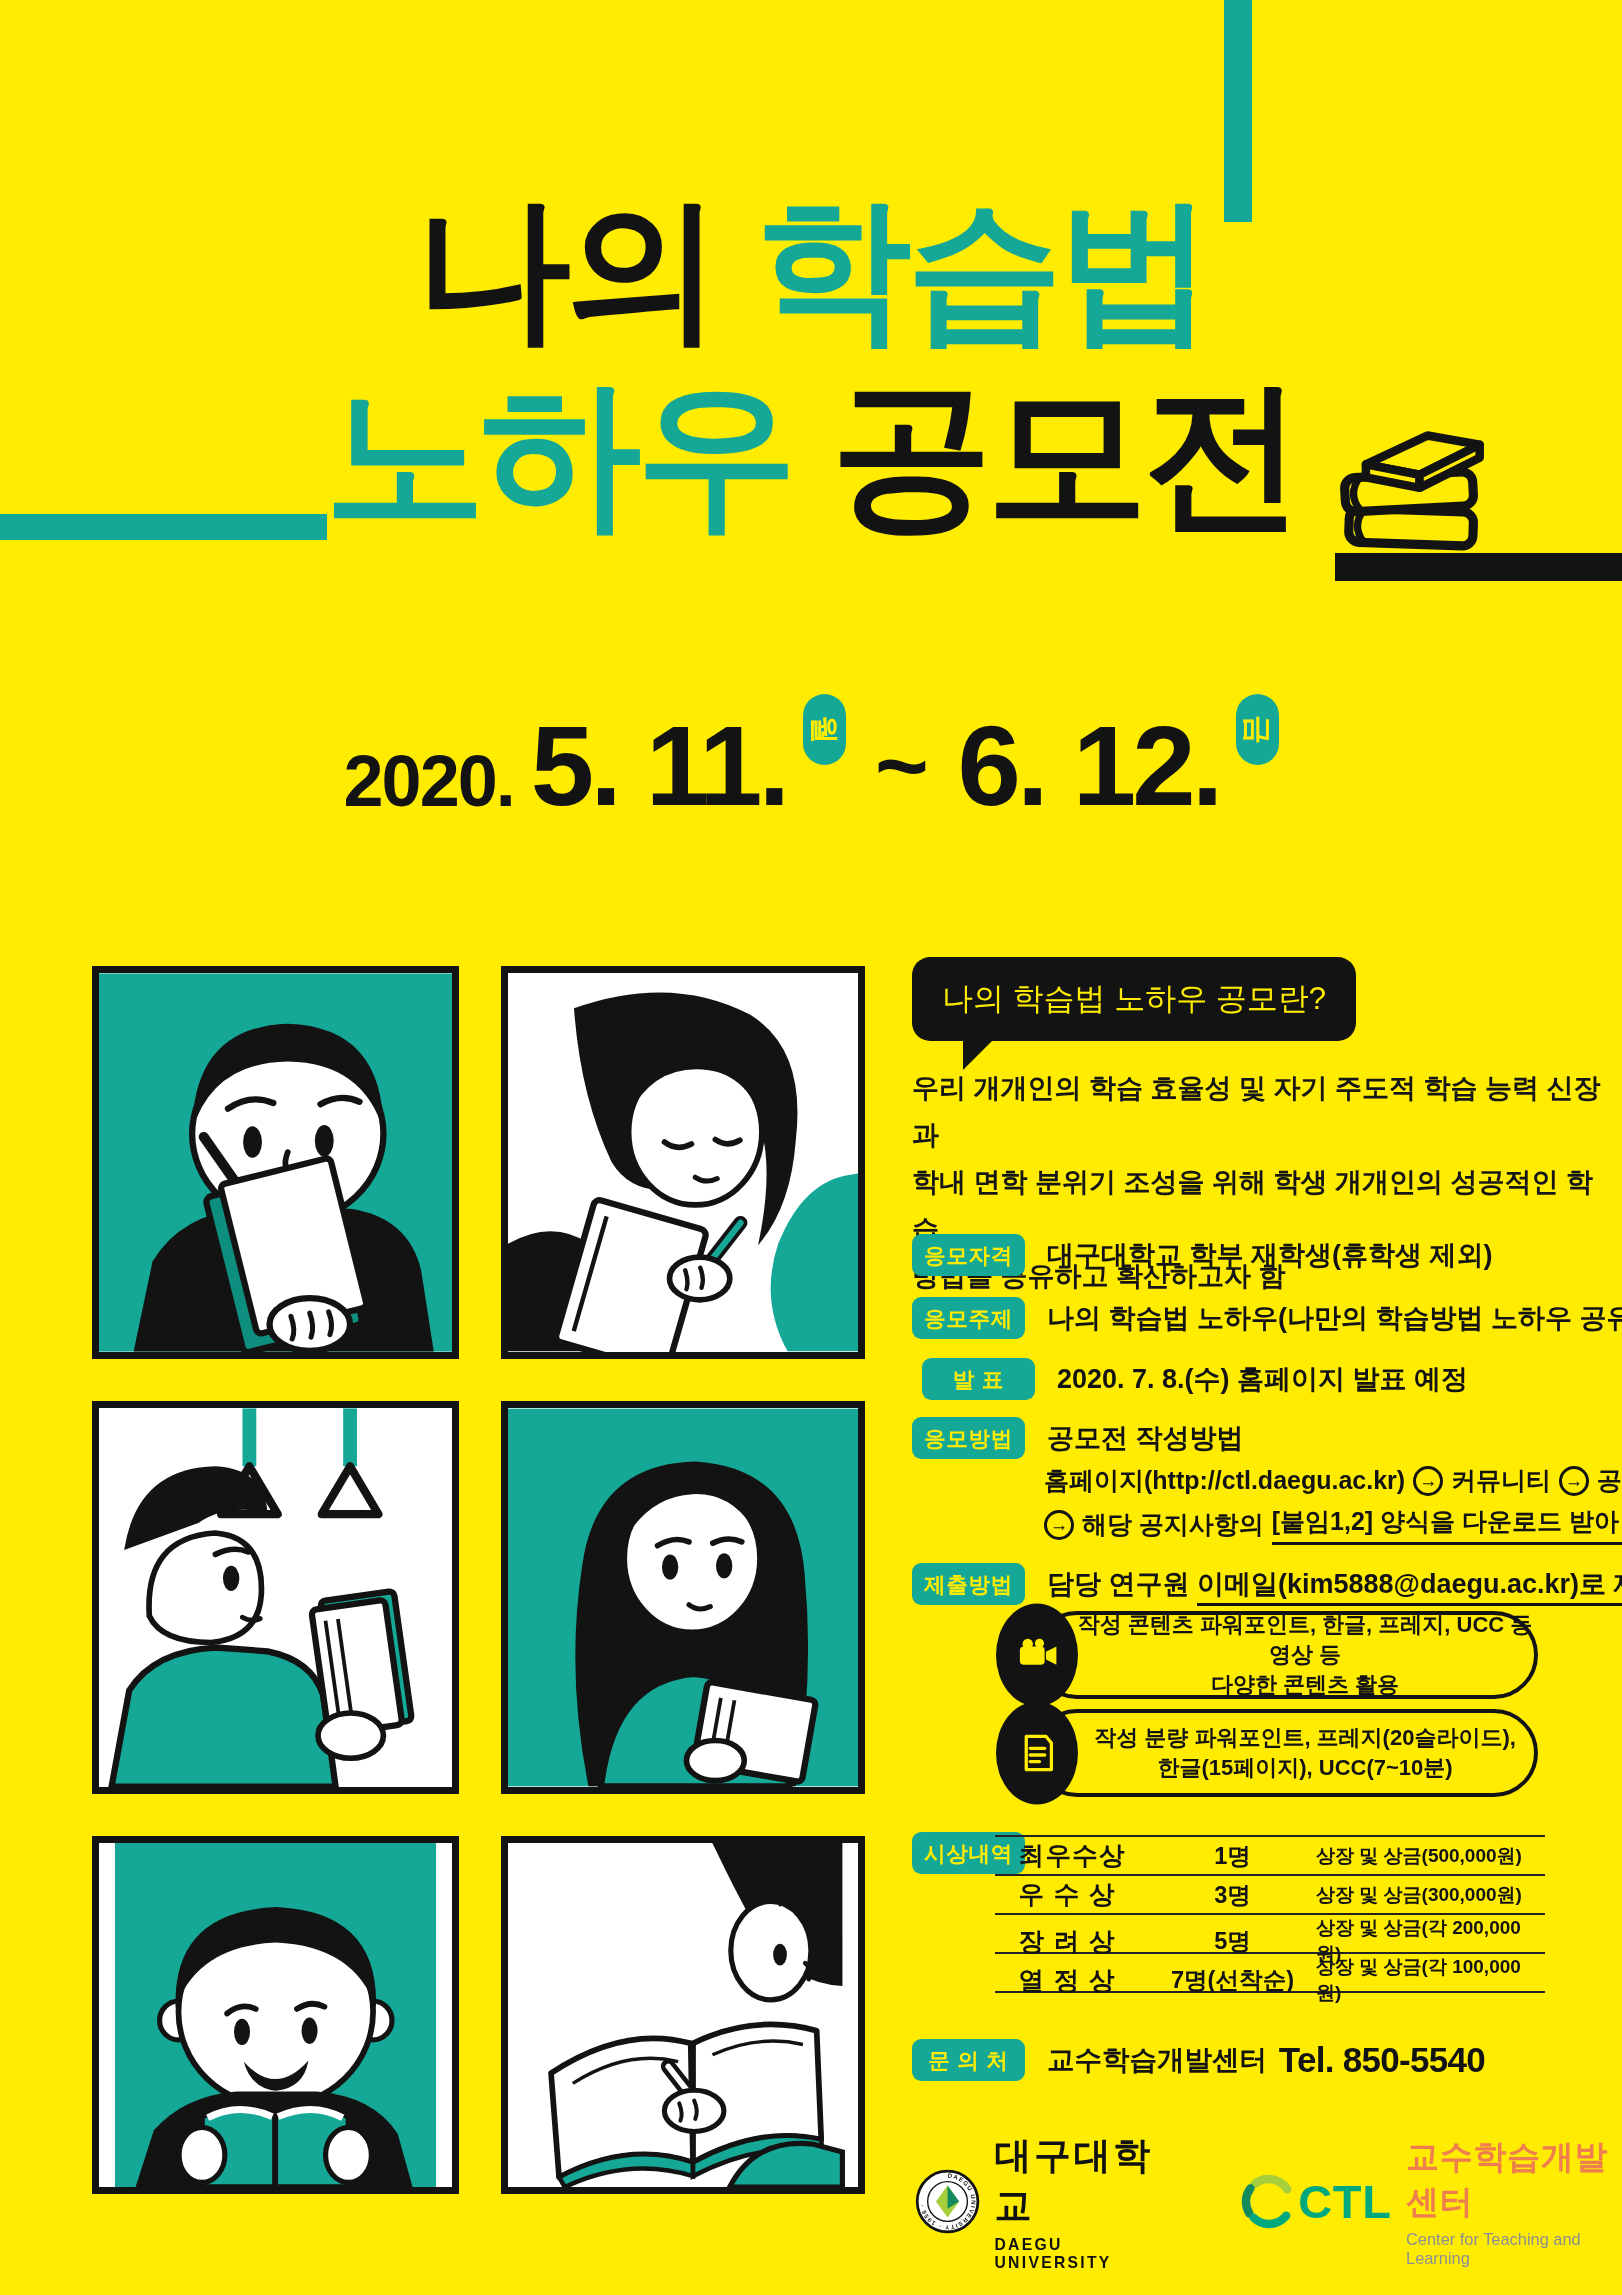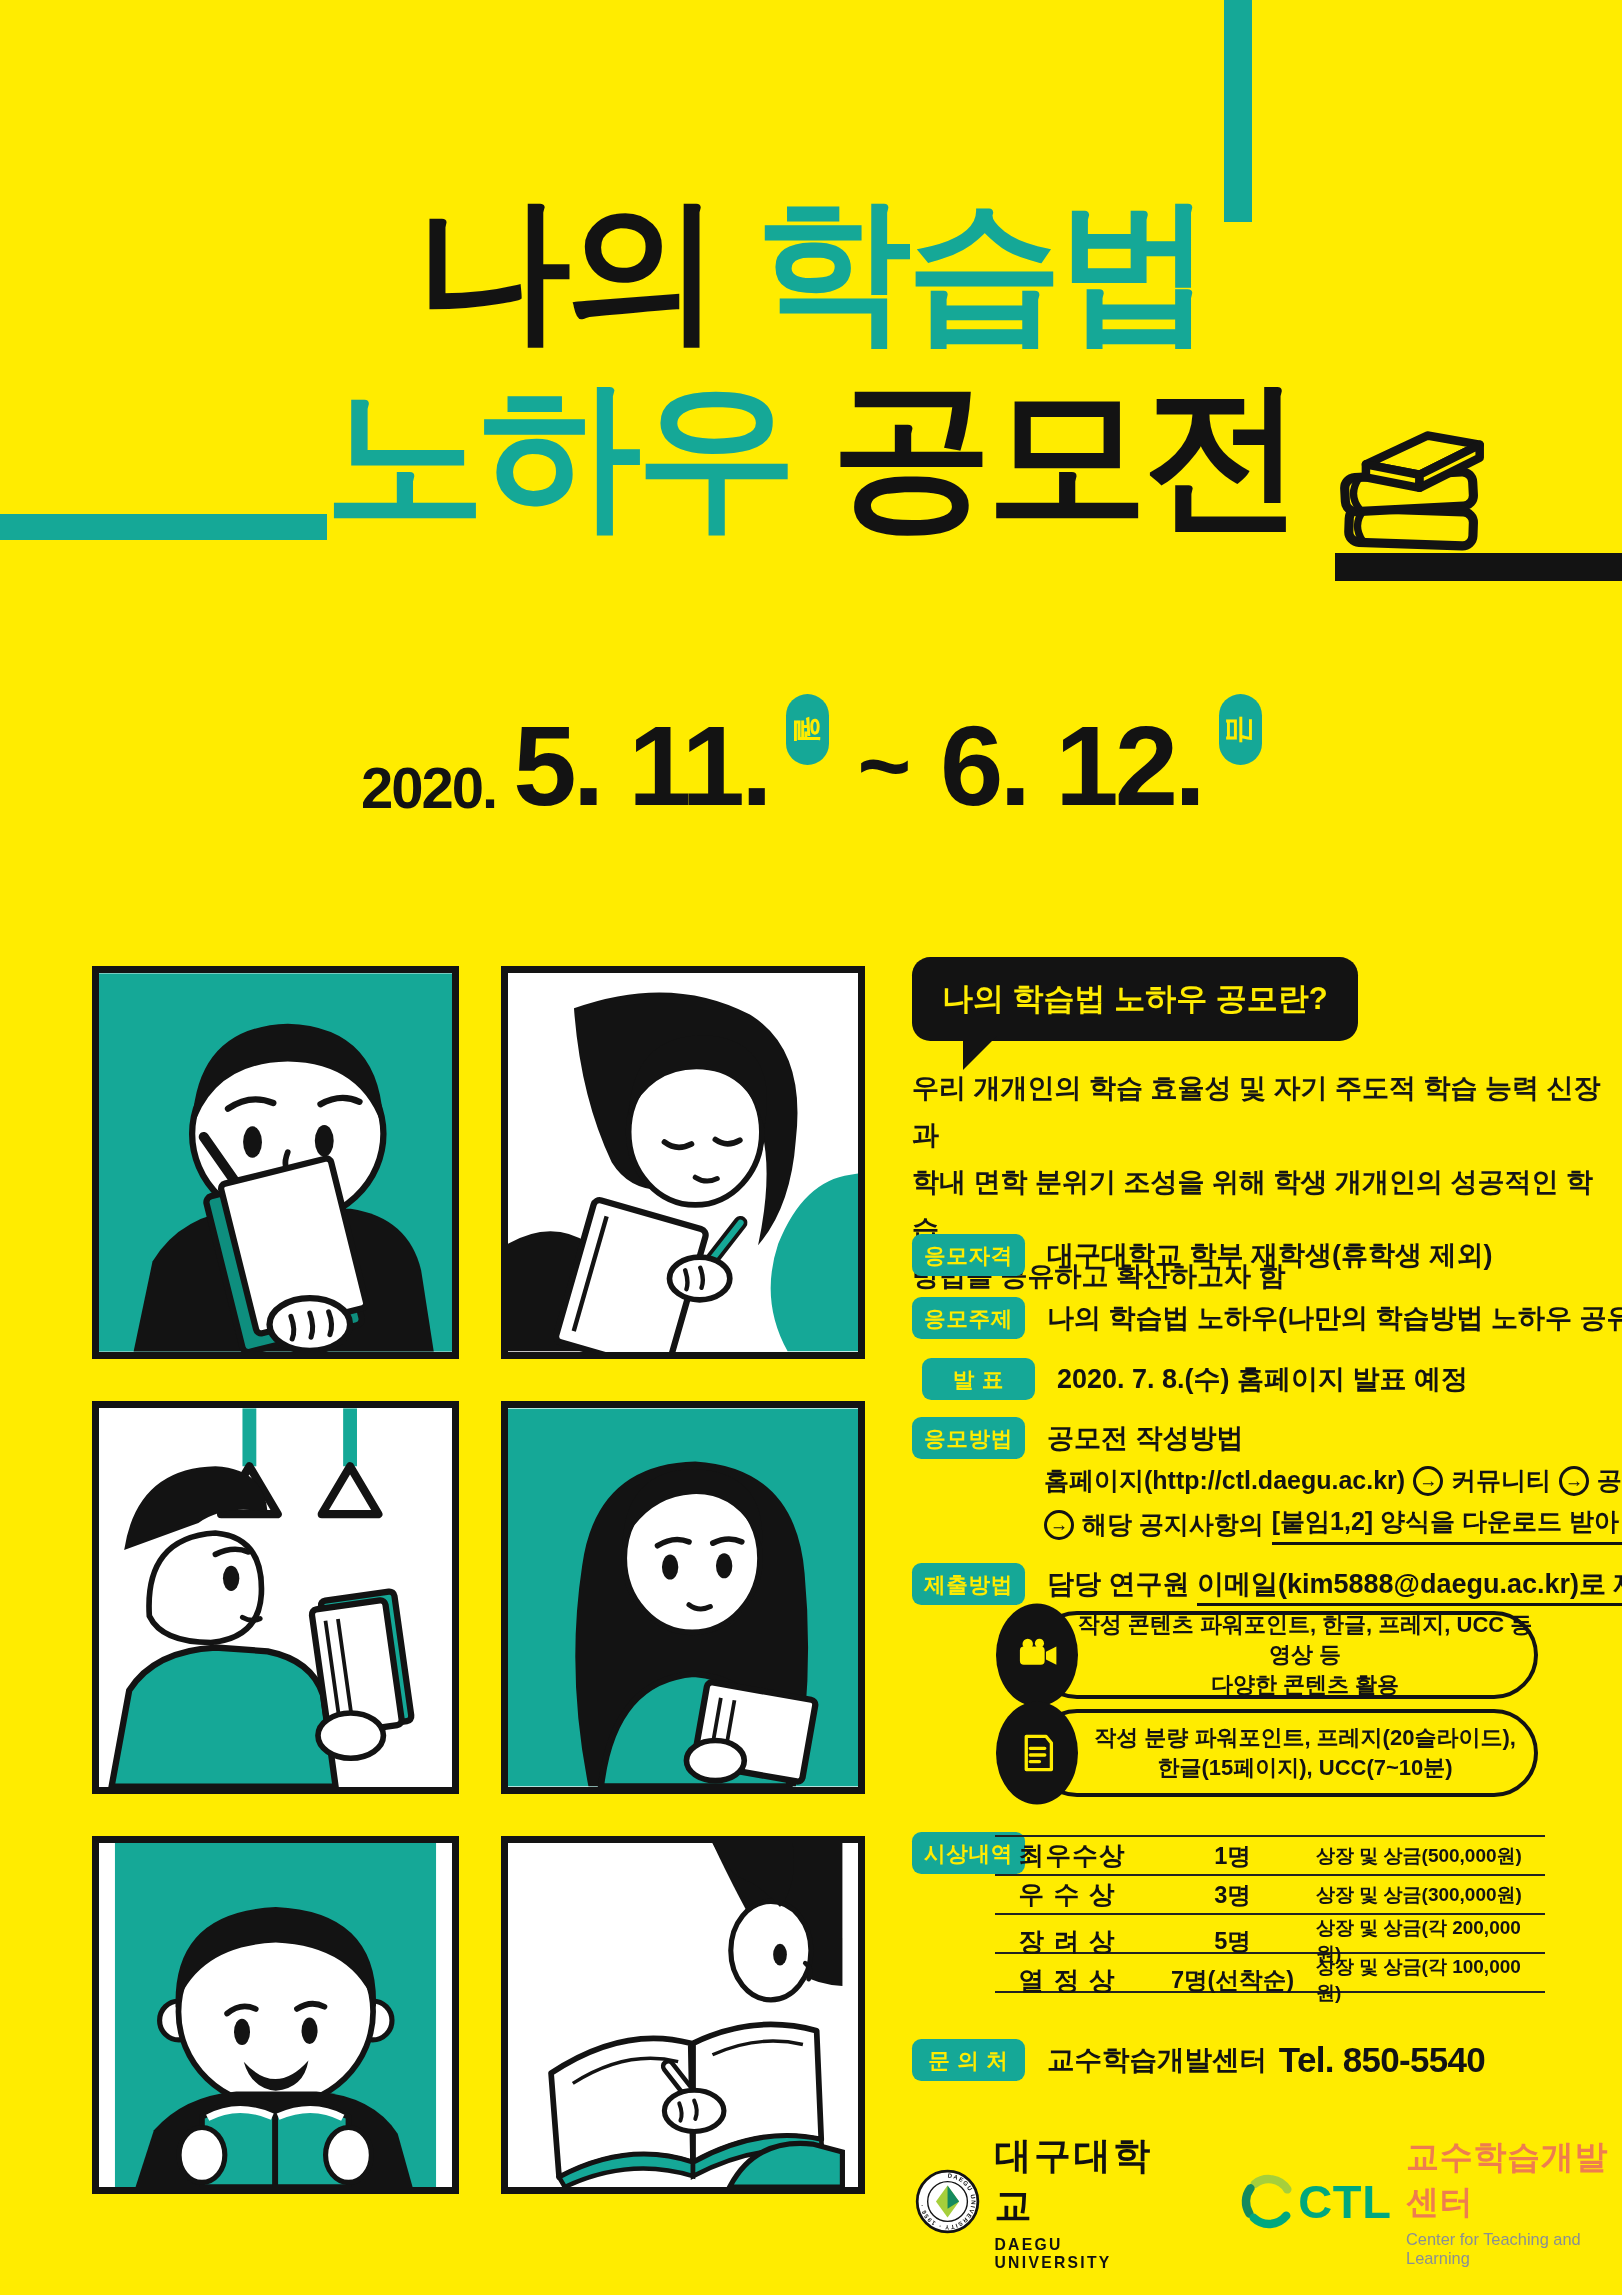--- a/index.html
+++ b/index.html
@@ -19,37 +19,37 @@
   .title-line{position:absolute;left:0;width:100%;text-align:center;font-weight:900;line-height:1;letter-spacing:-5.2px;white-space:nowrap;}
   .title-line1{top:191px;font-size:156px;}
   .title-line2{top:374px;font-size:161px;}
   .t-black{color:#131313;}
   .t-teal{color:#15a897;}
   .title-space{display:inline-block;width:39px;}
 
   
   .date-row{position:absolute;left:0;top:701px;width:100%;height:122px;
     display:flex;align-items:flex-end;justify-content:center;gap:17px;font-weight:900;line-height:1;}
-  .date-year{font-size:58px;font-weight:800;letter-spacing:-2px;margin-bottom:6.5px;}
+  .date-year{font-size:72px;font-weight:800;letter-spacing:-2px;margin-bottom:6.5px;}
   .date-num{font-size:114px;letter-spacing:-3.9px;}
   .date-tilde{font-size:92px;margin:0 11.8px 11.8px;}
   .day-badge{width:43px;height:71px;border-radius:35px;background:#15a897;color:#ffec00;
     display:inline-flex;align-items:center;justify-content:center;margin-bottom:58px;flex:none;}
   .day-badge span{transform:rotate(90deg);font-size:29px;font-weight:800;}
 
   
   .grid{position:absolute;left:92px;top:966px;display:grid;
     grid-template-columns:367px 364px;grid-template-rows:393px 393px 358px;
     column-gap:42px;row-gap:42px;}
   .panel{border:7.2px solid #131313;box-sizing:border-box;background:#fff;overflow:hidden;}
   .panel svg{display:block;width:100%;height:100%;}
 
   
   .bubble-title{position:absolute;left:912px;top:957px;background:#131313;color:#ffec00;
-    font-size:31px;font-weight:700;padding:21px 30px;border-radius:18.3px;white-space:nowrap;}
+    font-size:31px;font-weight:400;padding:21px 30px;border-radius:18.3px;white-space:nowrap;}
   .bubble-title:after{content:'';position:absolute;left:51px;bottom:-29px;width:0;height:0;
     border:17px solid transparent;border-top-color:#131313;border-left-color:#131313;}
   .about-desc{position:absolute;left:912px;top:1065px;width:703px;font-size:27px;line-height:47px;font-weight:600;color:#161616;}
 
   .info-row{position:absolute;left:912px;display:flex;align-items:center;}
   .badge{min-width:113px;height:42px;box-sizing:border-box;border-radius:9.2px;background:#15a897;color:#ffec00;
     display:flex;align-items:center;justify-content:center;font-size:21.6px;font-weight:800;letter-spacing:0.7px;padding:0 9.2px;flex:none;}
   .info-text{margin-left:22px;font-size:27px;font-weight:600;white-space:nowrap;}
   .info-text b{font-weight:800;}
   .row-1{top:1234px;} .row-2{top:1297px;} .row-3{top:1358px;padding-left:10px;} .row-4{top:1417px;} .row-5{top:1563px;}

